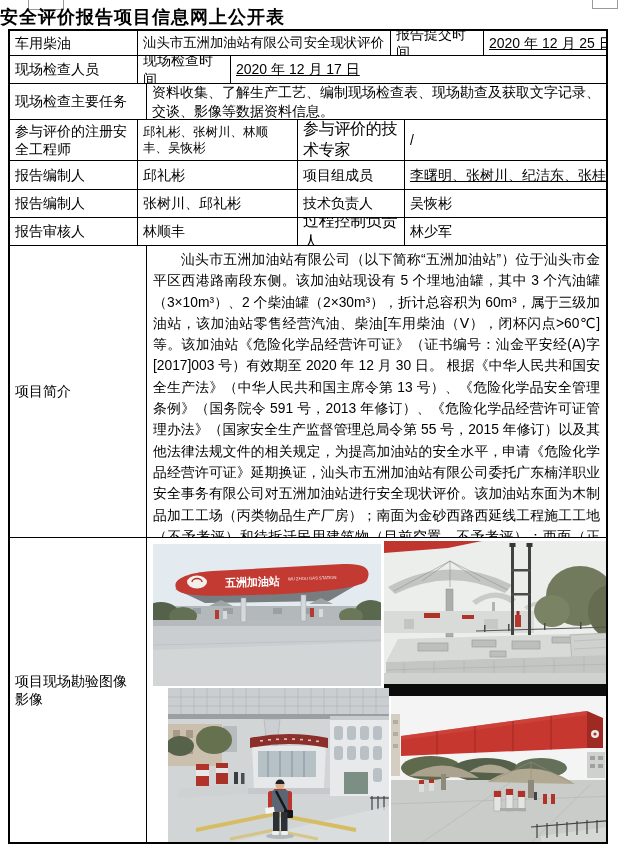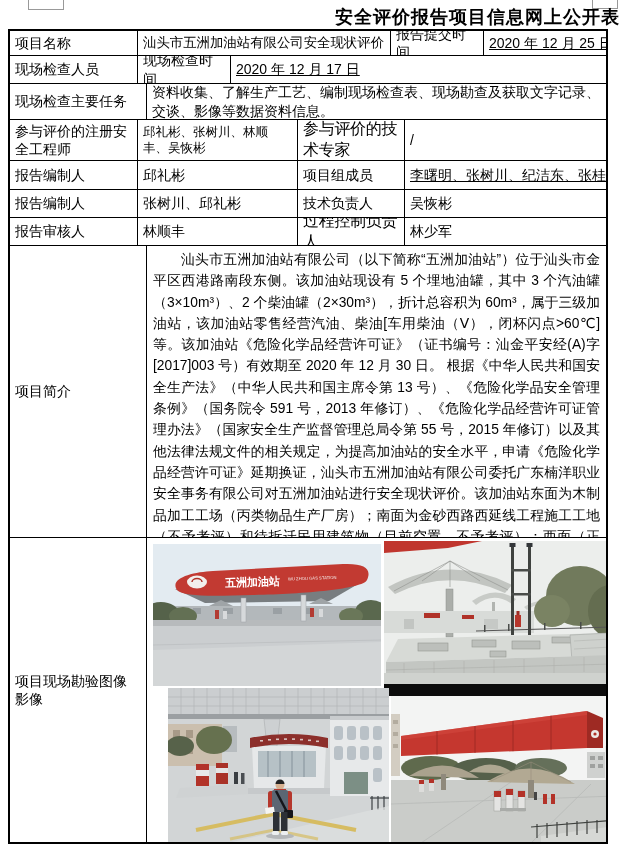--- a/index.html
+++ b/index.html
@@ -1,21 +1,21 @@
 <!DOCTYPE html>
 <html><head>
 <meta charset="utf-8">
 <style>
   html,body{margin:0;padding:0;background:#fff;}
   .page{position:relative;width:620px;height:857px;background:#fff;overflow:hidden;
         font-family:"Liberation Sans","DejaVu Sans",sans-serif;color:#000;}
   .corner{position:absolute;border:1px solid #999;background:#fff;}
   .corner-left{left:28px;top:-4px;width:34px;height:12px;}
   .corner-right{left:592px;top:-4px;width:24px;height:11px;}
-  .title{position:absolute;left:0;top:5px;width:100%;text-align:right;
+  .title{position:absolute;left:0;top:5px;width:100%;text-align:left;
          font-size:18px;font-weight:bold;letter-spacing:1px;}
   .tbl{position:absolute;left:8px;top:29px;width:600px;border:2px solid #000;box-sizing:border-box;background:#fff;}
   .row{display:flex;border-top:1.5px solid #000;box-sizing:border-box;}
   .row:first-child{border-top:none;}
   .cell{display:flex;align-items:center;padding:1px 5px;font-size:14px;line-height:1.3;
         border-left:1.5px solid #000;box-sizing:border-box;overflow:hidden;}
   .cell:first-child{border-left:none;}
   .c1{width:127px;flex:none;}
   .c2a{width:253px;flex:none;} .c3a{width:93px;flex:none;} .c4a{flex:1;}
   .c2b{width:160px;flex:none;} .c3b{width:107px;flex:none;} .c4b{flex:1;}
@@ -37,21 +37,21 @@
 <div class="page">
 
   <div class="corner corner-left"></div>
   <div class="corner corner-right"></div>
 
   <div class="title">安全评价报告项目信息网上公开表</div>
 
   <div class="tbl">
 
     <div class="row" style="height:24px">
-      <div class="cell c1">项目名称</div>
+      <div class="cell c1">车用柴油</div>
       <div class="cell c2a fz134">汕头市五洲加油站有限公司安全现状评价</div>
       <div class="cell c3a">报告提交时间</div>
       <div class="cell c4a fz13">2020 年 12 月 25 日</div>
     </div>
 
     <div class="row" style="height:28px">
       <div class="cell c1">现场检查人员</div>
       <div class="cell c3a">现场检查时间</div>
       <div class="cell c4a fz13">2020 年 12 月 17 日</div>
     </div>

